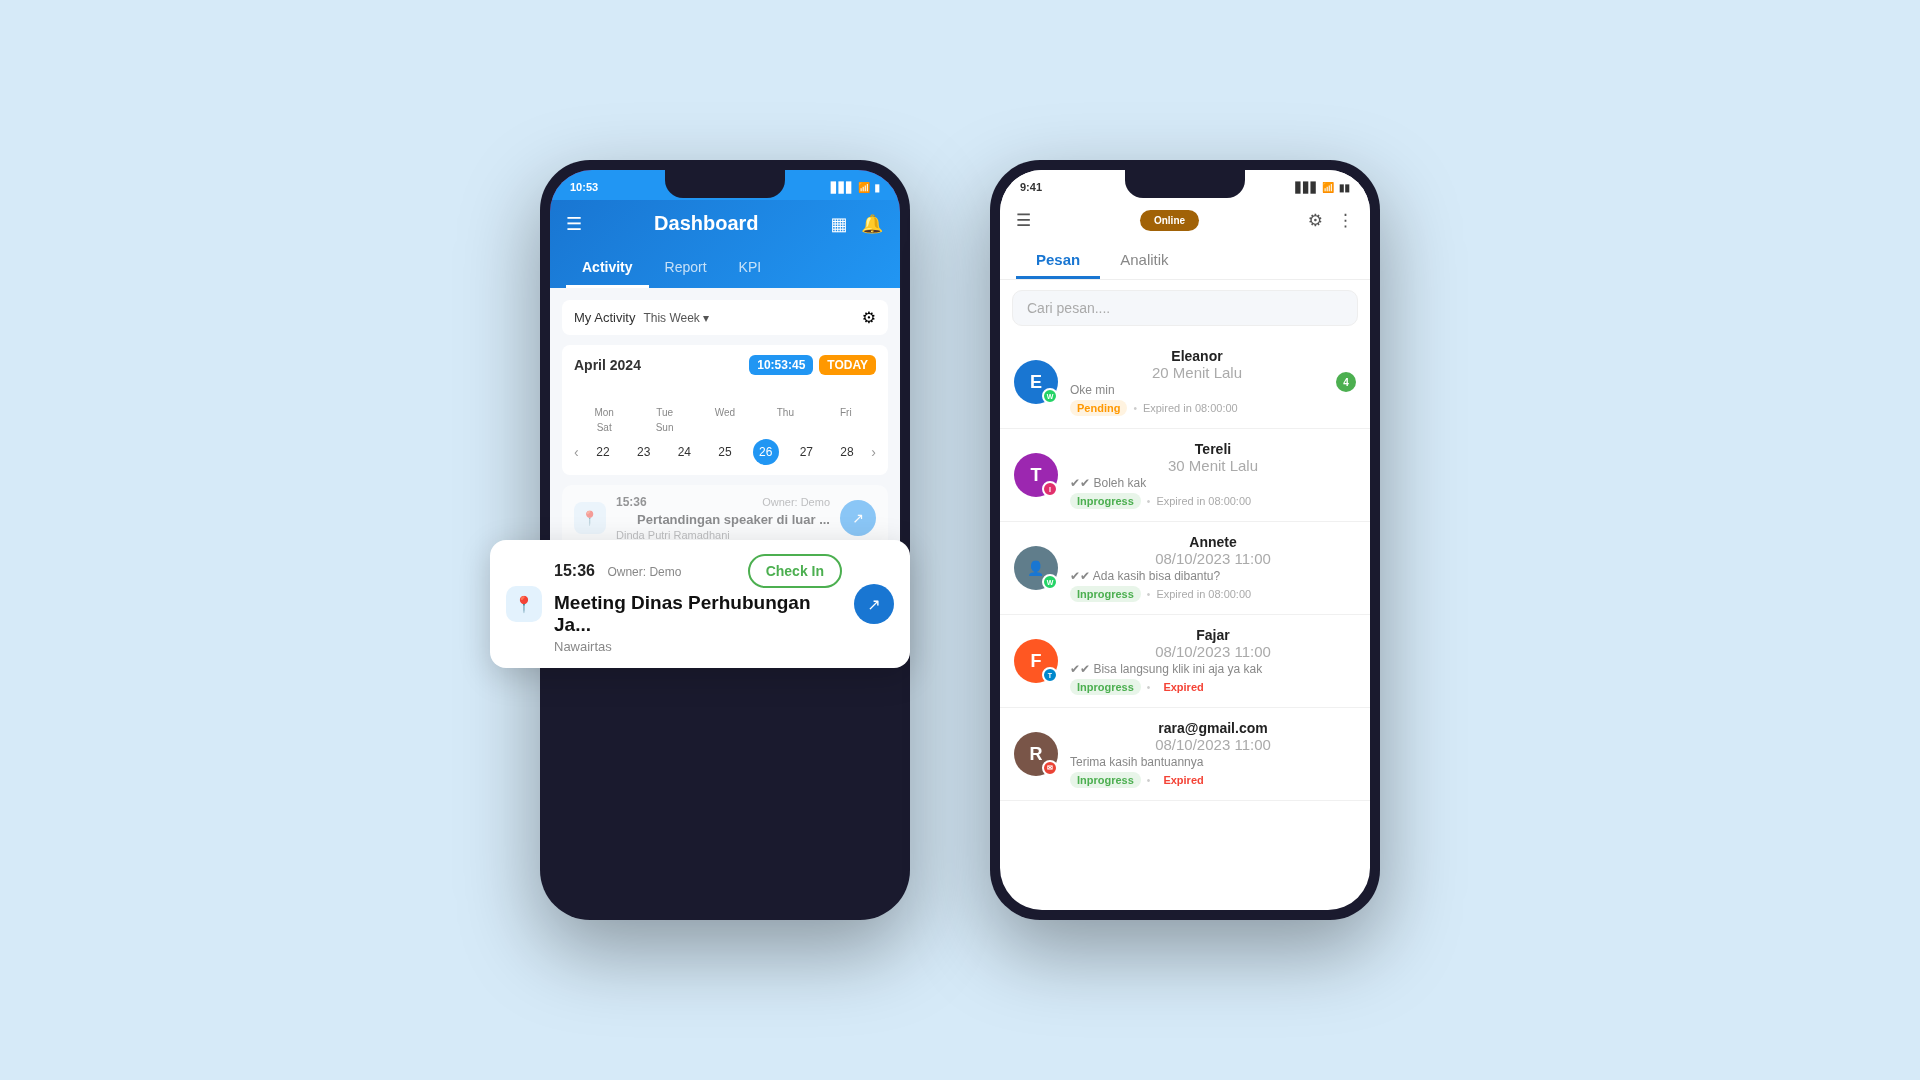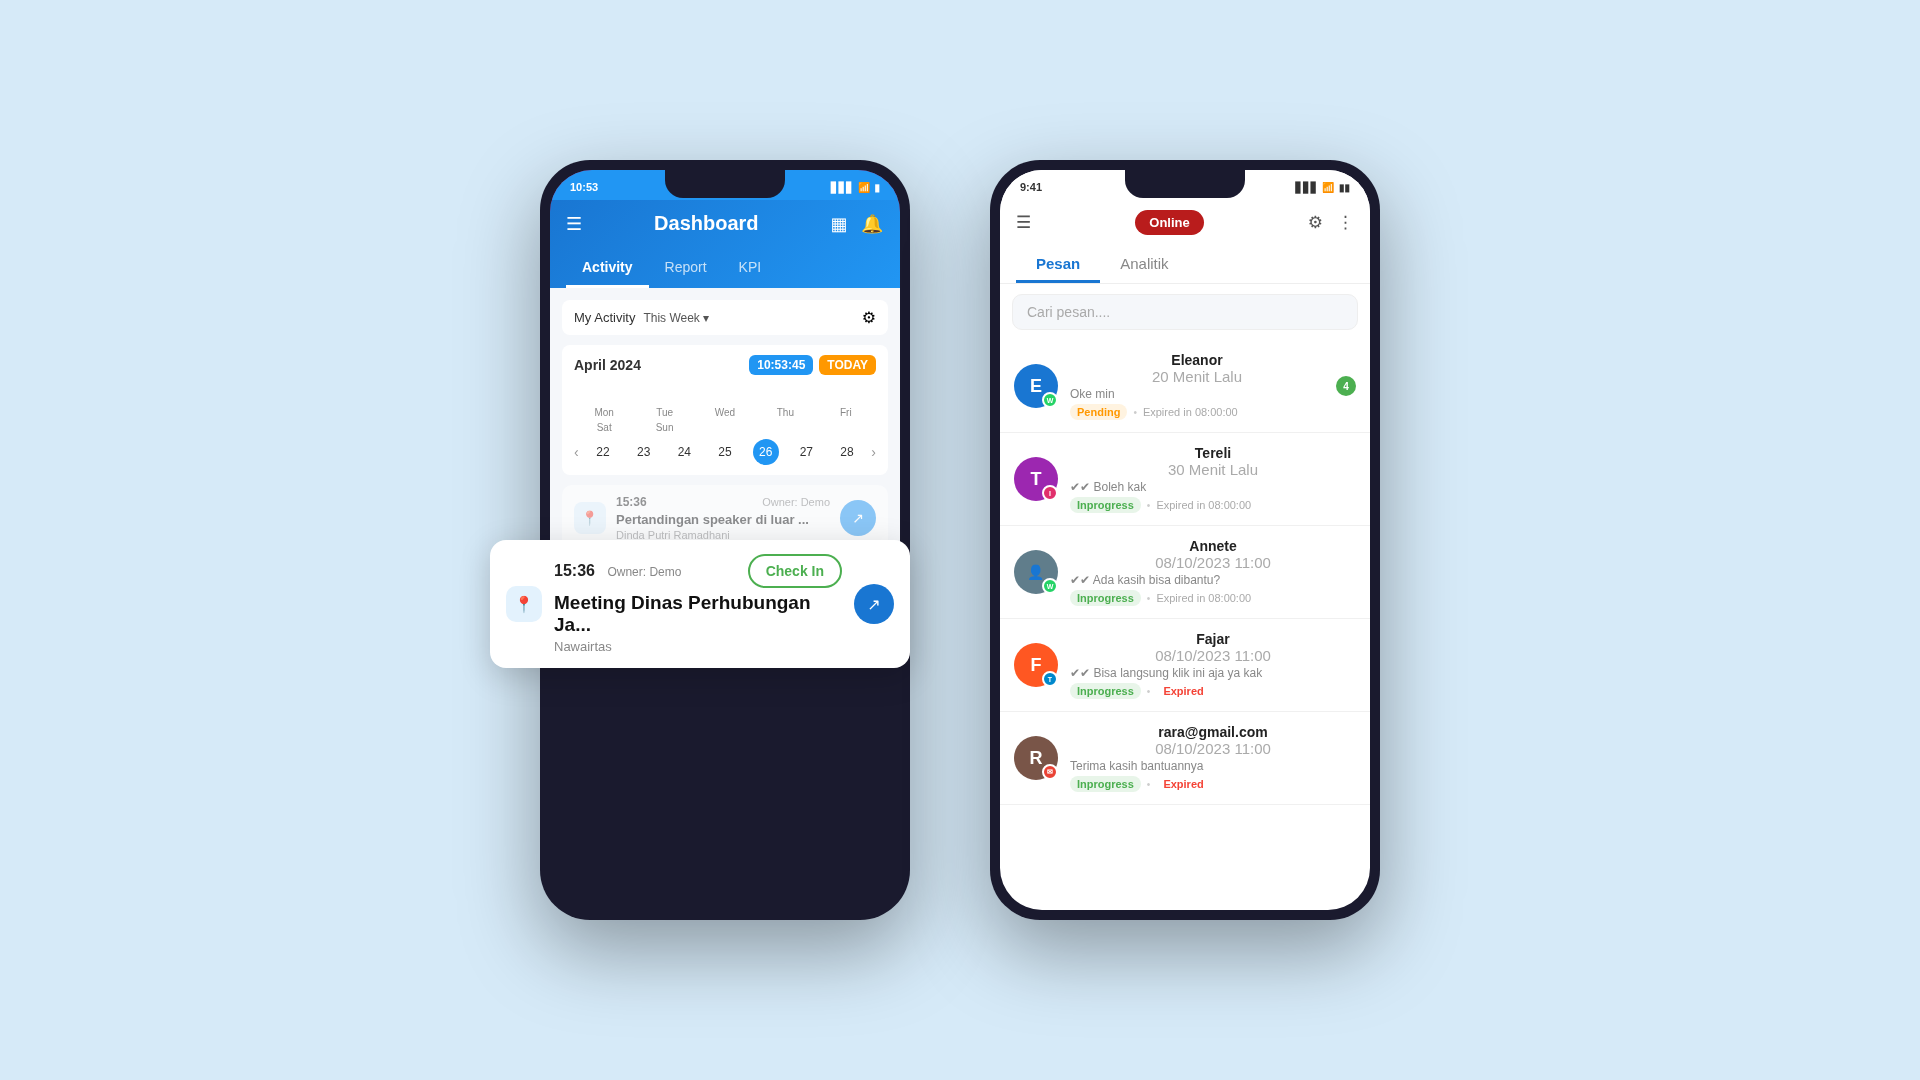--- a/index.html
+++ b/index.html
@@ -300,20 +300,21 @@
     .activity-owner {
       font-size: 11px;
       color: #888;
     }
 
     .activity-title {
       font-size: 13px;
       font-weight: 600;
       color: #222;
       margin-bottom: 2px;
+      text-align: right;
     }
 
     .activity-person {
       font-size: 11px;
       color: #888;
     }
 
     .checkin-btn {
       background: transparent;
       border: 2px solid #4caf50;
@@ -439,25 +440,25 @@
     }
 
     .right-header-top {
       display: flex;
       justify-content: space-between;
       align-items: center;
       margin-bottom: 12px;
     }
 
     .online-badge {
-      background: #b91c1c;
+      background: #a16207;
       color: white;
       padding: 5px 14px;
       border-radius: 20px;
-      font-size: 13px;
+      font-size: 10px;
       font-weight: 600;
     }
 
     .right-header-icons {
       display: flex;
       gap: 14px;
       align-items: center;
     }
 
     .right-icon {

